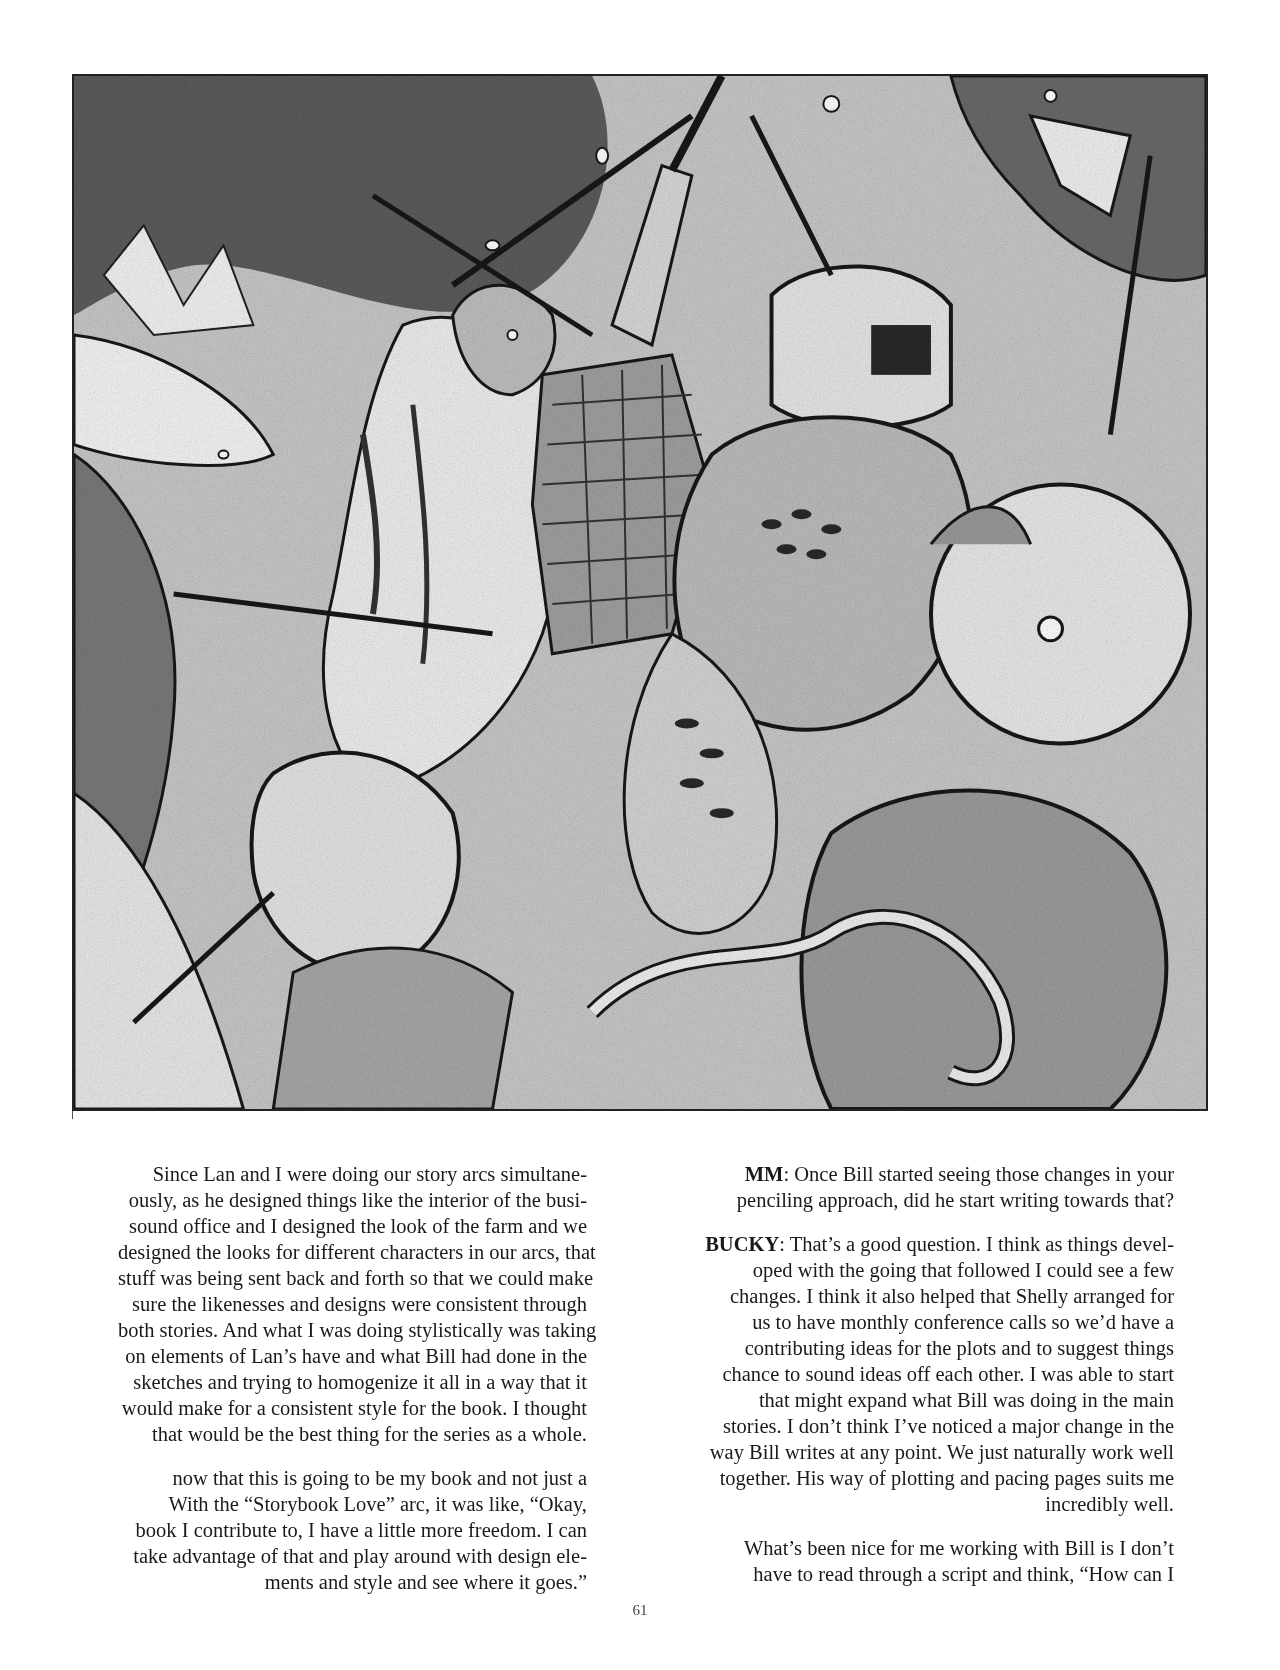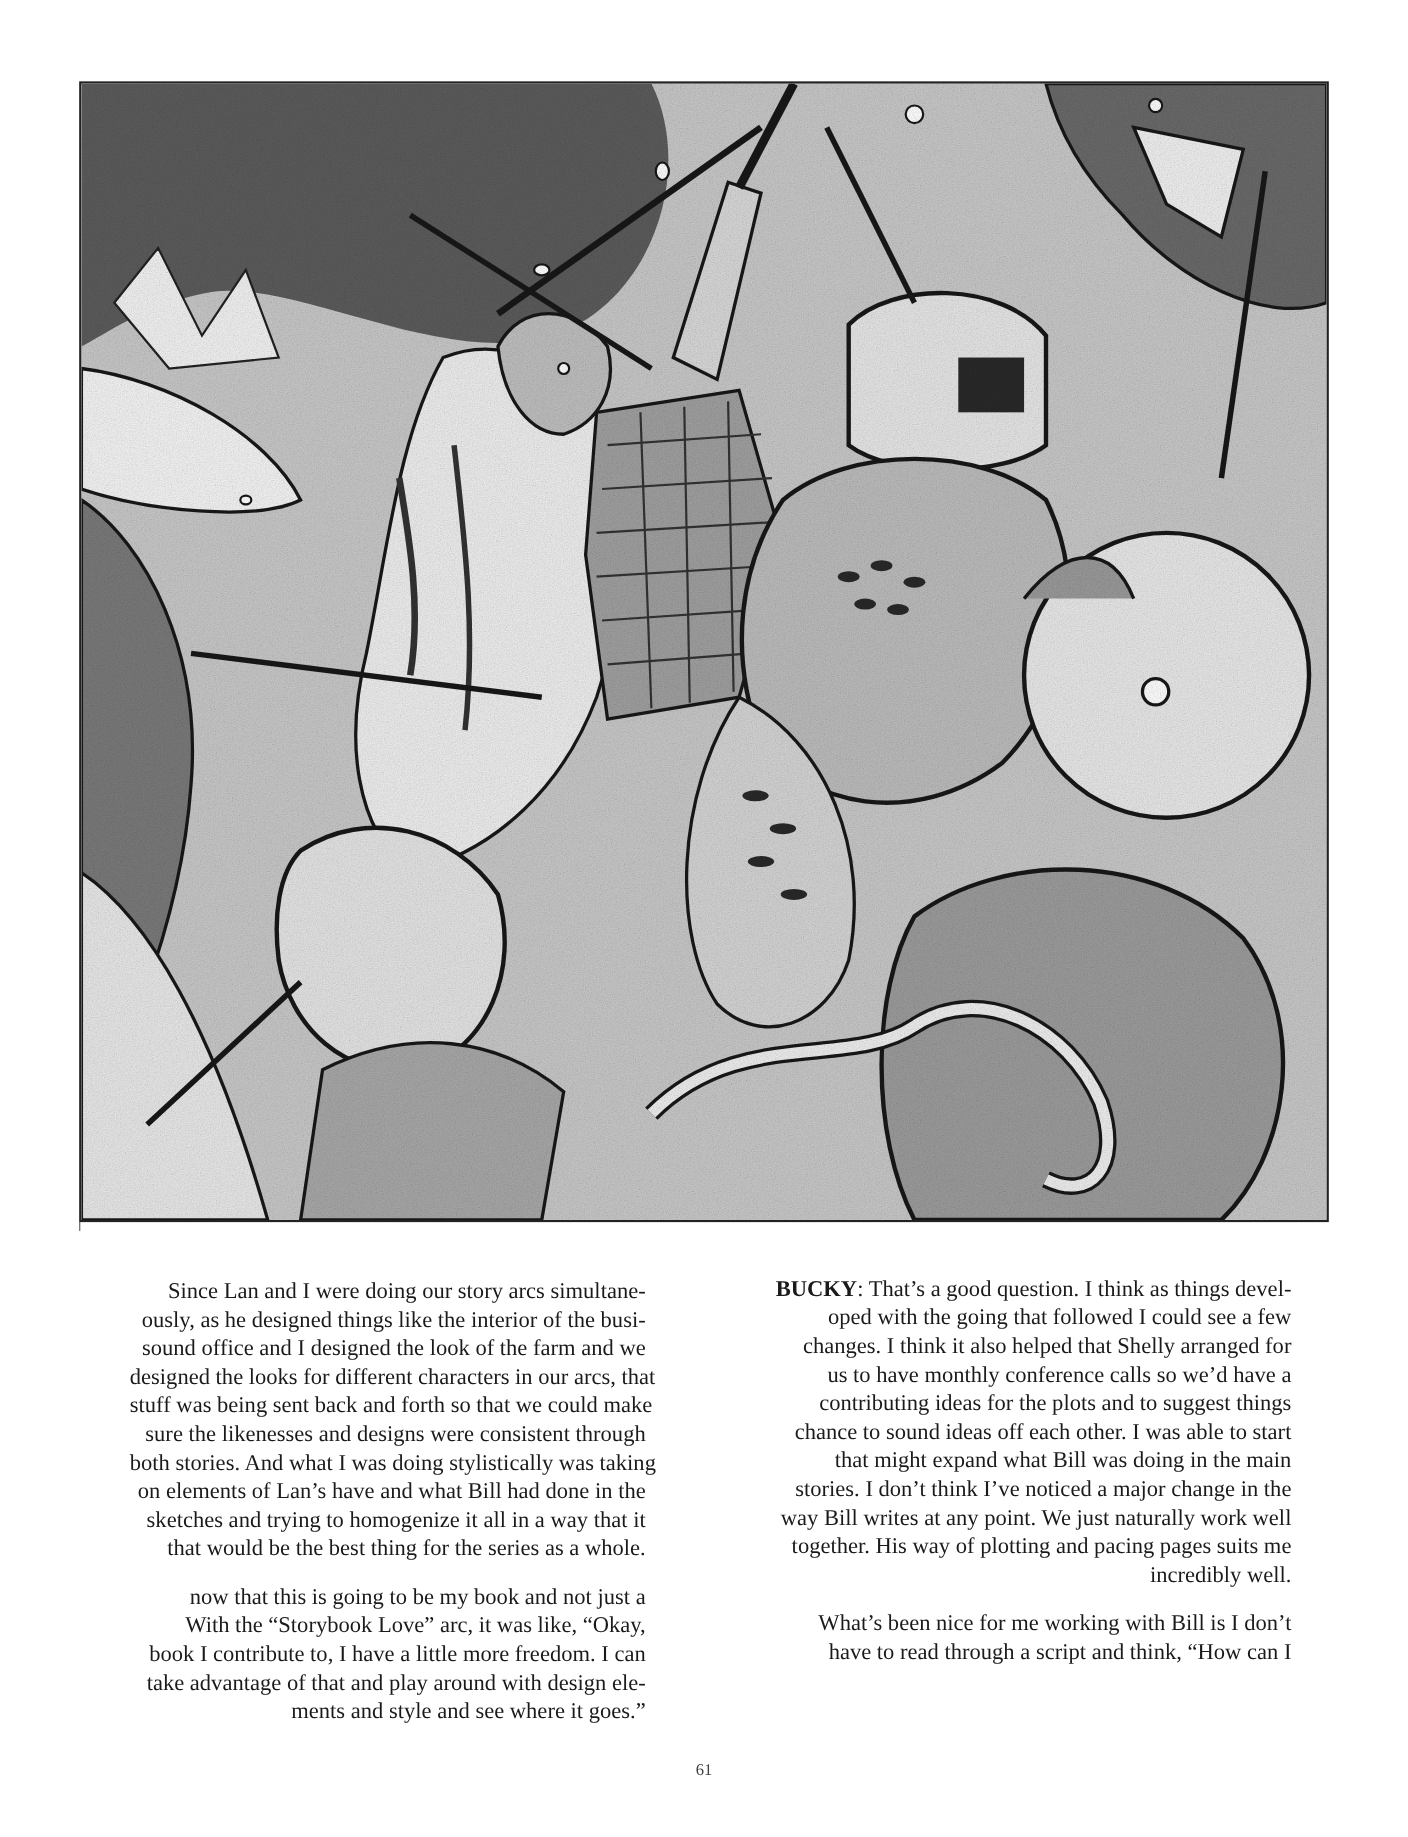--- a/index.html
+++ b/index.html
@@ -136,32 +136,37 @@
   <p class="indent">
     <span class="line">Since Lan and I were doing our story arcs simultane-</span>
     <span class="line" style="text-indent:0">ously, as he designed things like the interior of the busi-</span>
     <span class="line" style="text-indent:0">sound office and I designed the look of the farm and we</span>
     <span class="line" style="text-indent:0">designed the looks for different characters in our arcs, that</span>
     <span class="line" style="text-indent:0">stuff was being sent back and forth so that we could make</span>
     <span class="line" style="text-indent:0">sure the likenesses and designs were consistent through</span>
     <span class="line" style="text-indent:0">both stories. And what I was doing stylistically was taking</span>
     <span class="line" style="text-indent:0">on elements of Lan’s have and what Bill had done in the</span>
     <span class="line" style="text-indent:0">sketches and trying to homogenize it all in a way that it</span>
+    <span class="line" style="text-indent:0">would make for a consistent style for the book. I thought</span>
     <span class="line" style="text-indent:0">that would be the best thing for the series as a whole.</span>
   </p>
   <p class="indent">
     <span class="line" style="text-indent:0">now that this is going to be my book and not just a</span>
     <span class="line">With the “Storybook Love” arc, it was like, “Okay,</span>
     <span class="line" style="text-indent:0">book I contribute to, I have a little more freedom. I can</span>
     <span class="line" style="text-indent:0">take advantage of that and play around with design ele-</span>
     <span class="line" style="text-indent:0">ments and style and see where it goes.”</span>
   </p>
 </div>
 
 <div class="col col-right">
+  <p>
+    <span class="line"><span class="speaker">MM</span><span>: Once Bill started seeing those changes in your</span></span>
+    <span class="line">penciling approach, did he start writing towards that?</span>
+  </p>
   <p class="gap">
     <span class="line"><span class="speaker">BUCKY</span><span>: That’s a good question. I think as things devel-</span></span>
     <span class="line">oped with the going that followed I could see a few</span>
     <span class="line">changes. I think it also helped that Shelly arranged for</span>
     <span class="line">us to have monthly conference calls so we’d have a</span>
     <span class="line">contributing ideas for the plots and to suggest things</span>
     <span class="line">chance to sound ideas off each other. I was able to start</span>
     <span class="line">that might expand what Bill was doing in the main</span>
     <span class="line">stories. I don’t think I’ve noticed a major change in the</span>
     <span class="line">way Bill writes at any point. We just naturally work well</span>

